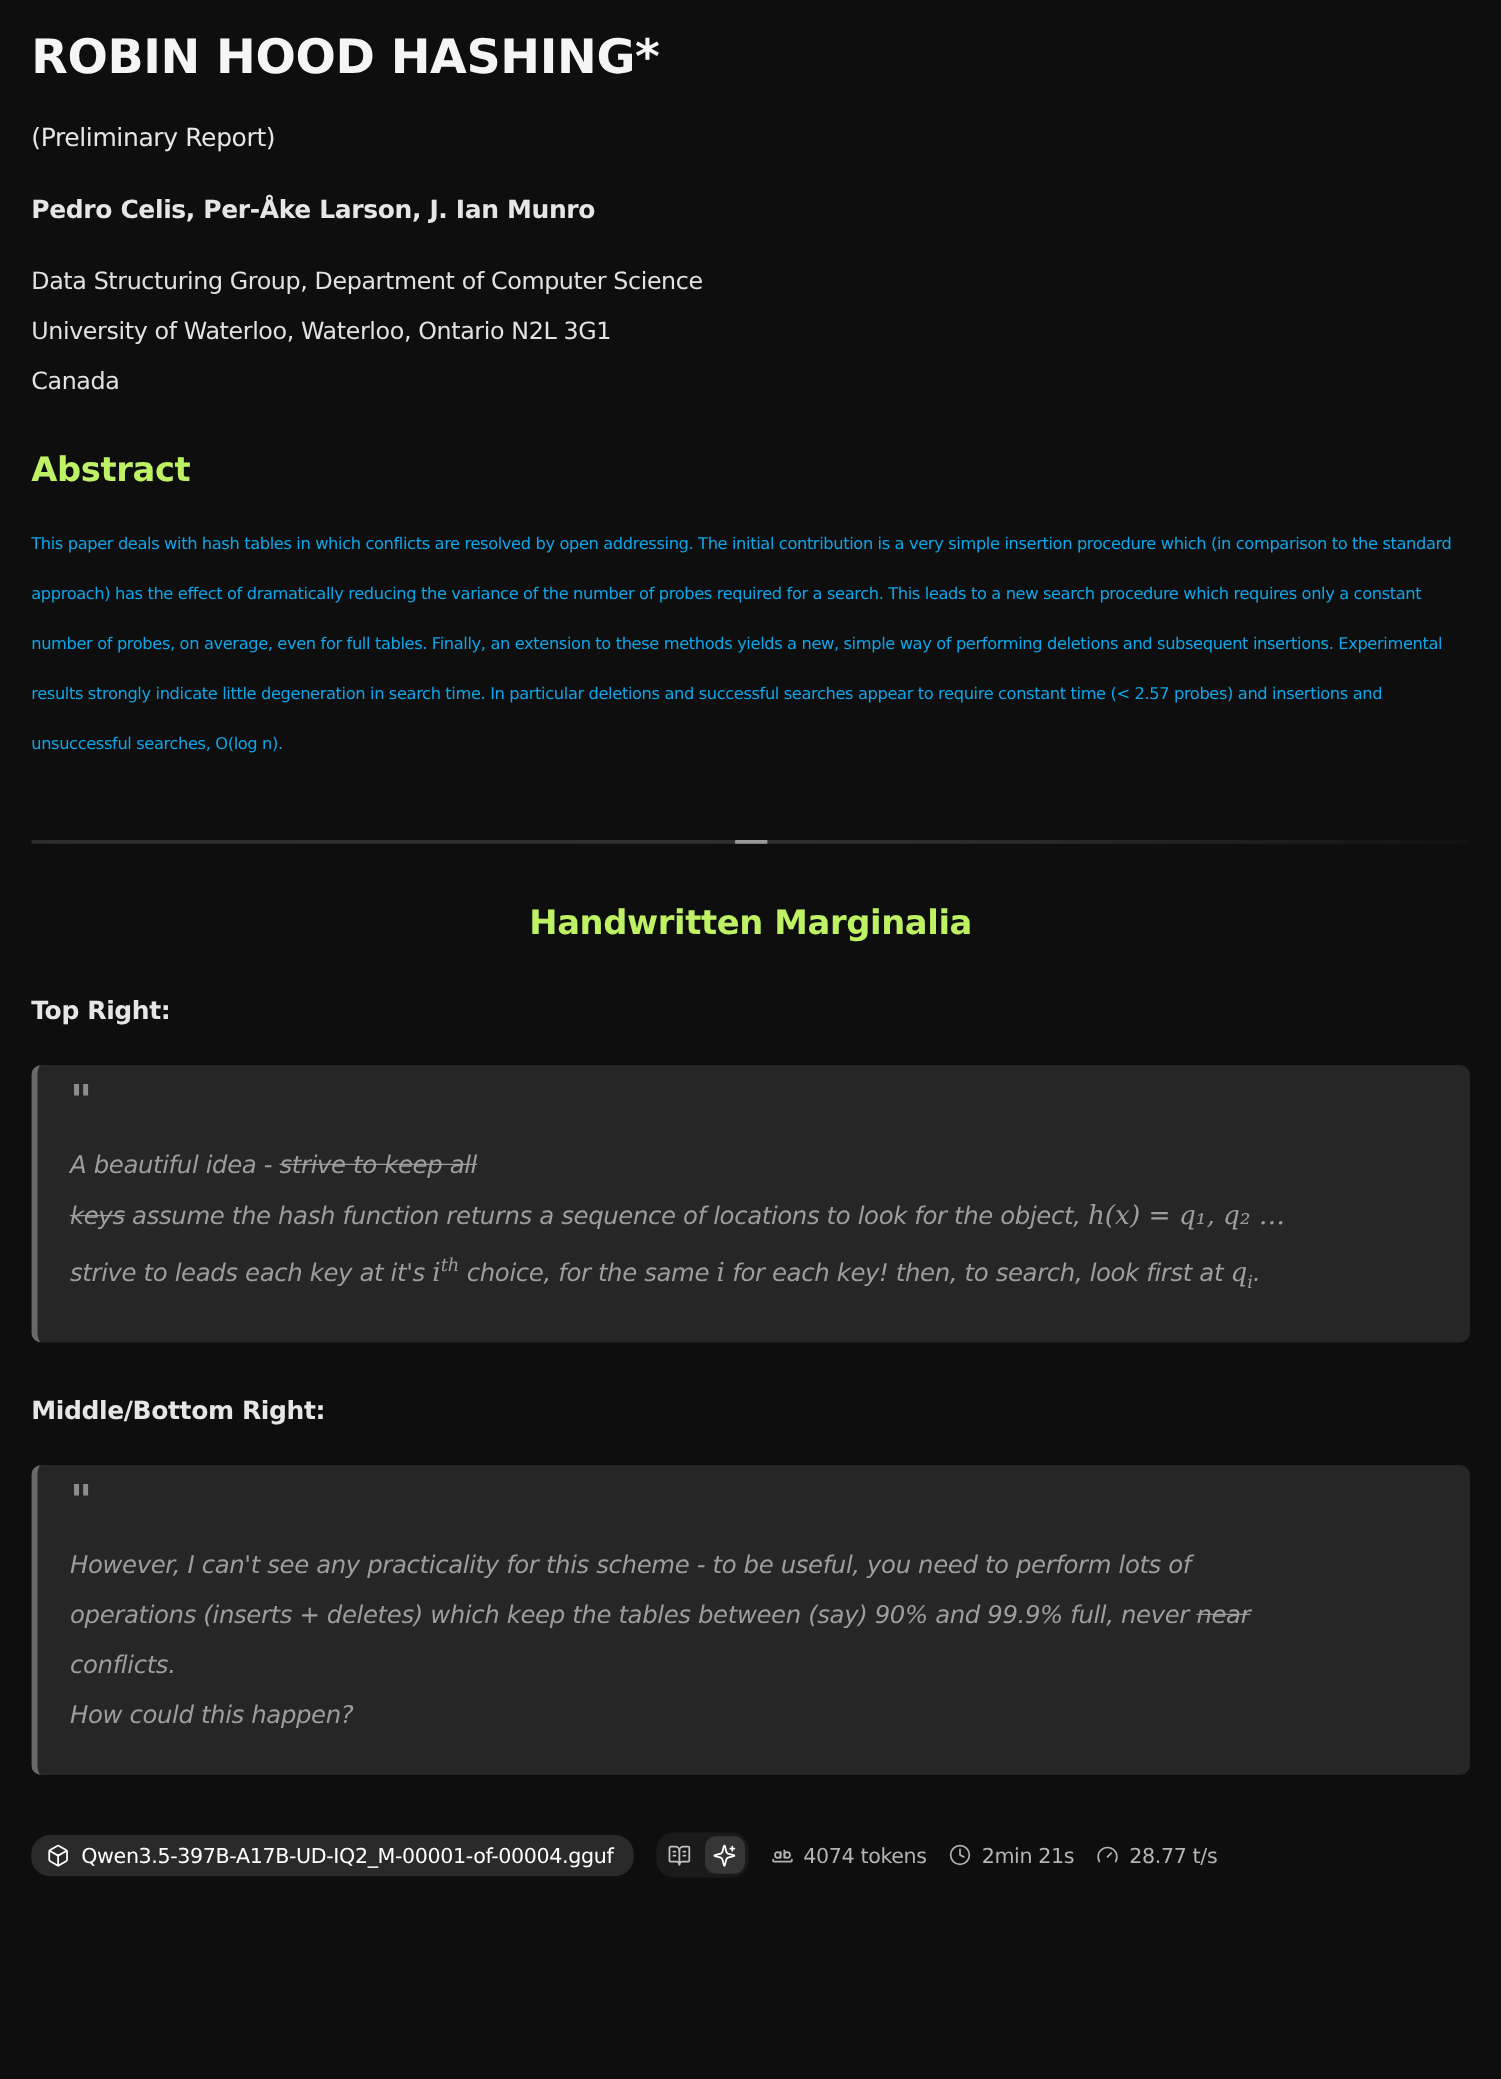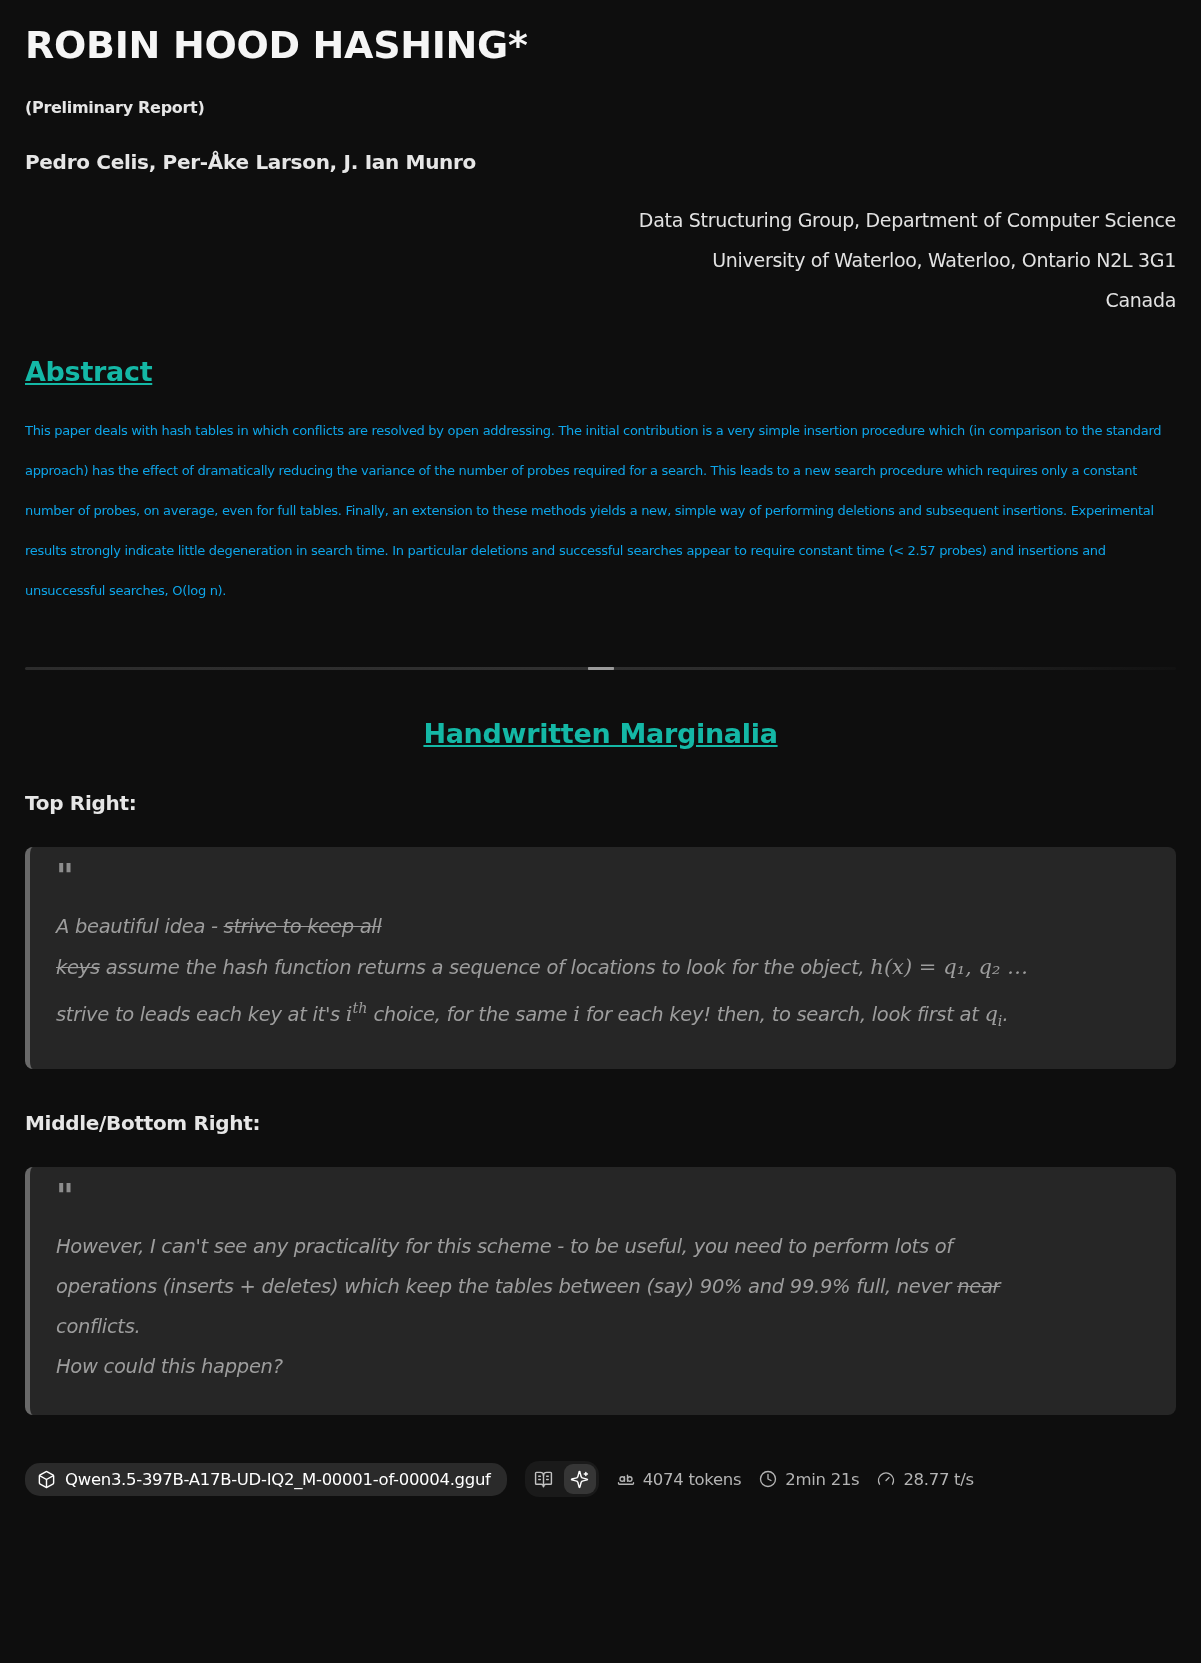--- a/index.html
+++ b/index.html
@@ -8,24 +8,24 @@
     width: 1201px; min-height: 1663px;
     font-family: "DejaVu Sans", "Liberation Sans", sans-serif;
     color: #e6e6e6;
     padding: 22px 25px 24px 25px;
     letter-spacing: -0.3px;
   }
   .page-title {
     font-size: 38px; font-weight: bold; color: #f5f5f5;
     line-height: 46px;
   }
-  .subtitle { margin-top: 30px; font-size: 16px; font-weight: bold; }
+  .subtitle { margin-top: 30px; font-size: 20px; font-weight: normal; }
   .authors  { margin-top: 33px; font-size: 20px; font-weight: bold; }
-  .affiliation { margin-top: 26px; font-size: 19px; line-height: 40px; color: #e2e2e2; text-align: right; }
-  .section-heading { margin-top: 36px; font-size: 27px; font-weight: bold; color: #14b8a6; text-decoration: underline; }
+  .affiliation { margin-top: 26px; font-size: 19px; line-height: 40px; color: #e2e2e2; }
+  .section-heading { margin-top: 36px; font-size: 27px; font-weight: bold; color: #bef264; }
   .abstract-text { margin-top: 24px; font-size: 13px; line-height: 40px; color: #0ea5e9; }
 
   .divider {
     position: relative; margin-top: 56px; height: 3px; border: none;
     background: linear-gradient(to right, #2c2c2c 0%, #303030 45%, #2a2a2a 70%, rgba(40,40,40,0.15) 100%);
     border-radius: 2px;
   }
   .divider::after {
     content: ""; position: absolute; left: 50%; top: -1px;
     transform: translateX(-50%);

